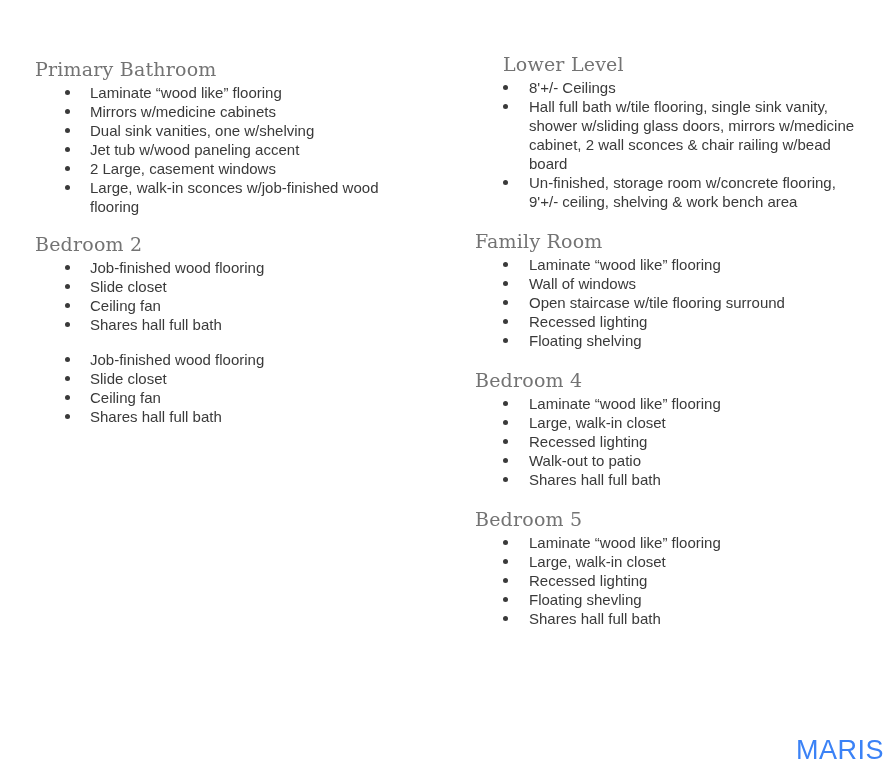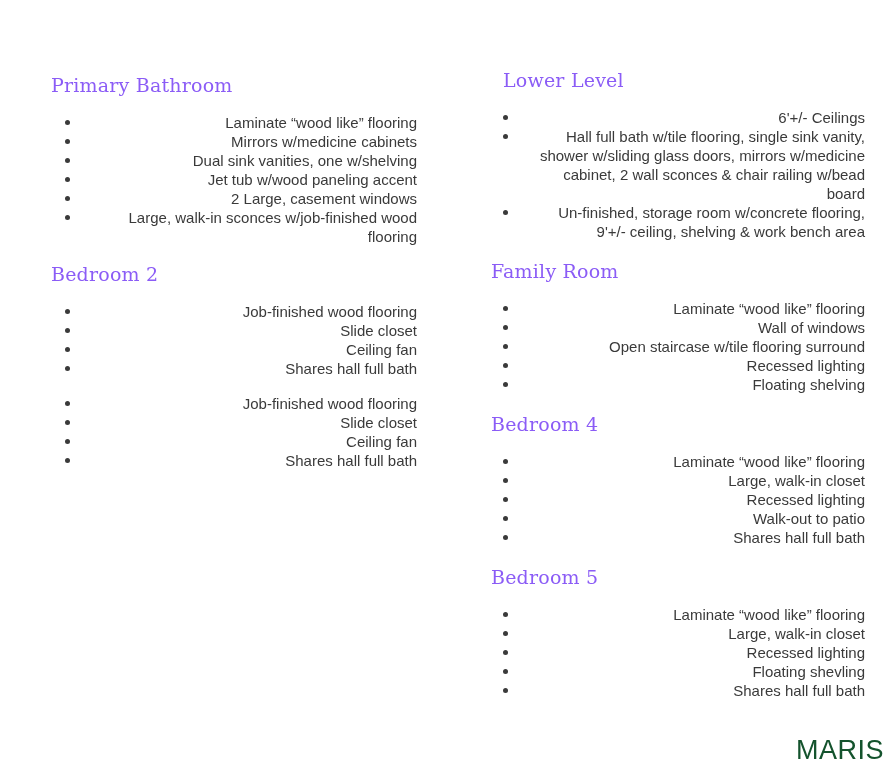--- a/index.html
+++ b/index.html
@@ -30,34 +30,33 @@
   }
   .col-right {
     left: 475px;
     top: 52px;
     width: 390px;
   }
   h2.section-title {
     font-family: "DejaVu Serif", "Liberation Serif", serif;
     font-size: 19px;
     font-weight: 500;
-    color: #8b5cf6;
-    margin: 16px;
+    color: #737373;
+    margin: 0;
     line-height: 24px;
     letter-spacing: 0.2px;
     white-space: nowrap;
   }
   h2.section-title.indent {
     margin-left: 28px;
   }
   ul.feature-list {
     list-style: none;
     margin: 2px 0 16px 0;
     padding: 0;
-    text-align: right;
   }
   .col-right ul.feature-list {
     margin-bottom: 18px;
   }
   ul.feature-list li {
     position: relative;
     padding-left: 55px;
     font-size: 15px;
     line-height: 19px;
     color: #3a3a3a;
@@ -79,21 +78,21 @@
     left: 28px;
   }
   .watermark {
     position: absolute;
     right: 5px;
     bottom: 3px;
     font-family: "Liberation Sans", sans-serif;
     font-size: 27px;
     line-height: 30px;
     letter-spacing: 0.5px;
-    color: #14532d;
+    color: #3b82f6;
     user-select: none;
   }
 </style>
 </head>
 <body>
 
 <div class="page">
   <div class="col col-left">
       <section>
         <h2 class="section-title">Primary Bathroom</h2>
@@ -121,21 +120,21 @@
           <li>Slide closet</li>
           <li>Ceiling fan</li>
           <li>Shares hall full bath</li>
         </ul>
       </section>
     </div>
   <div class="col col-right">
       <section>
         <h2 class="section-title indent">Lower Level</h2>
         <ul class="feature-list">
-          <li>6'+/- Ceilings</li>
+          <li>8'+/- Ceilings</li>
           <li>Hall full bath w/tile flooring, single sink vanity, shower w/sliding glass doors, mirrors w/medicine cabinet, 2 wall sconces &amp; chair railing w/bead board</li>
           <li>Un-finished, storage room w/concrete flooring, 9'+/- ceiling, shelving &amp; work bench area</li>
         </ul>
       </section>
       <section>
         <h2 class="section-title">Family Room</h2>
         <ul class="feature-list">
           <li>Laminate “wood like” flooring</li>
           <li>Wall of windows</li>
           <li>Open staircase w/tile flooring surround</li>

